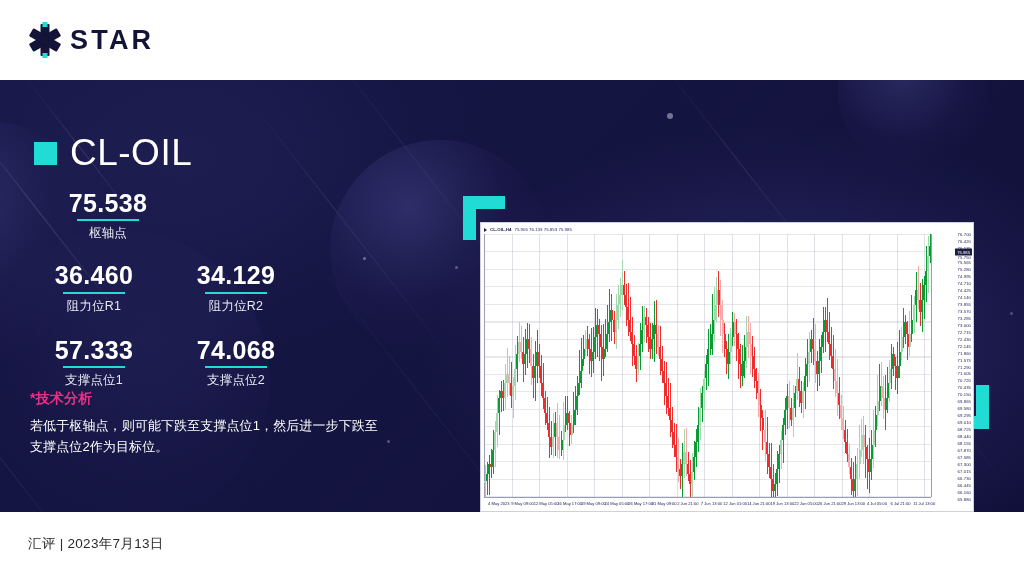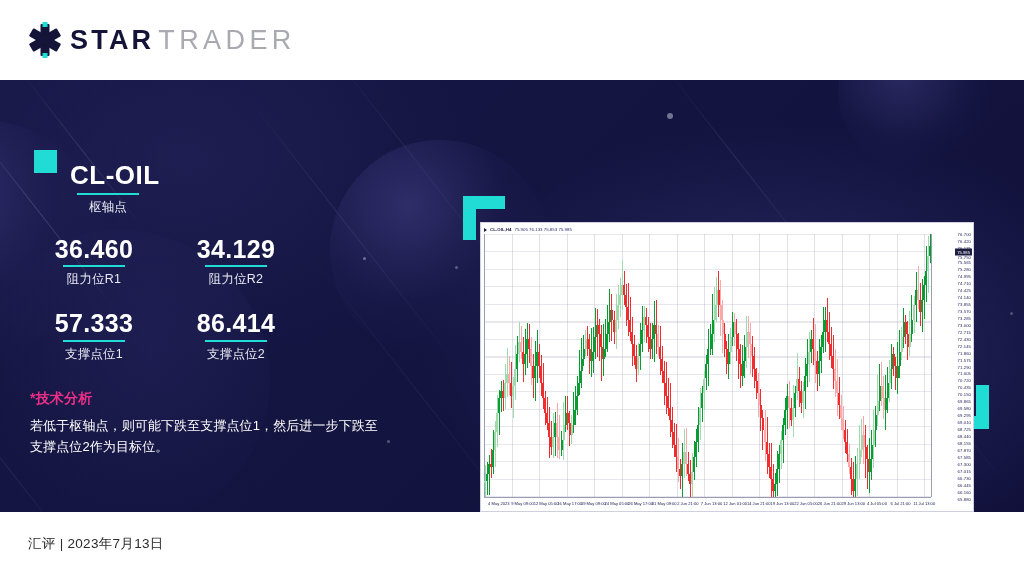--- a/index.html
+++ b/index.html
@@ -54,21 +54,21 @@
     position:absolute; width:260px; height:260px; border-radius:50%;
     background:radial-gradient(circle at 36% 30%, rgba(70,68,140,.50) 0%, rgba(34,33,88,.30) 45%, rgba(20,20,64,0) 72%);
   }
   .dotp { position:absolute; border-radius:50%; background:#8b8ca8; }
 
   
   .left { position:absolute; left:0; top:0; width:460px; height:432px; }
 
   .title-row { position:absolute; left:34px; top:52px; display:flex; align-items:center; }
   .title-sq { width:23px; height:23px; background:#20dcd4; margin-right:13px; }
-  .title-txt { color:#ffffff; font-size:26px; font-weight:700; letter-spacing:.5px;margin-top:28px; }
+  .title-txt { color:#ffffff; font-size:37px; font-weight:400; letter-spacing:.5px; }
 
   .levels { position:absolute; left:34px; top:110px; width:400px; }
   .lvl-row { display:flex; }
   .lvl { width:120px; text-align:center; }
   .lvl.pivot { width:120px; margin-left:14px; }
   .lvl-val { color:#ffffff; font-size:25px; font-weight:700; letter-spacing:.3px; line-height:1.05; }
   .lvl-rule { width:62px; height:2px; background:#20dcd4; margin:3px auto 4px auto; }
   .lvl-lbl { color:#e8e9f2; font-size:12.5px; letter-spacing:.2px; }
   .row-2 { margin-top:20px; }
   .row-3 { margin-top:22px; }
@@ -161,21 +161,20 @@
     <div class="logo-wrap">
       <div class="logo-mark">
         <span class="bar b1"></span>
           <span class="bar b2"></span>
           <span class="bar b3"></span>
         <span class="dot-t"></span>
           <span class="dot-b"></span>
       </div>
       <div class="logo-text">
         <span class="logo-star">STAR</span>
-        <span class="logo-trader">TRADER</span>
       </div>
     </div>
   </div>
 
   <div class="dark">
     <div class="bg-grad"></div>
 
     <div class="streak" style="left:-40px;top:30px;width:250px;transform:rotate(52deg);"></div>
     <div class="streak" style="left:20px;top:-10px;width:200px;transform:rotate(52deg);opacity:.5;"></div>
     <div class="streak" style="left:250px;top:20px;width:330px;transform:rotate(52deg);opacity:.45;"></div>
@@ -201,20 +200,21 @@
 
       <div class="title-row">
         <span class="title-sq"></span>
         <span class="title-txt">CL-OIL</span>
       </div>
 
       <div class="levels">
 
         <div class="lvl-row">
           <div class="lvl pivot">
+            <div class="lvl-val">75.538</div>
             <div class="lvl-rule"></div>
             <div class="lvl-lbl">枢轴点</div>
           </div>
         </div>
 
         <div class="lvl-row row-2">
           <div class="lvl">
             <div class="lvl-val">36.460</div>
             <div class="lvl-rule"></div>
             <div class="lvl-lbl">阻力位R1</div>
@@ -226,21 +226,21 @@
           </div>
         </div>
 
         <div class="lvl-row row-3">
           <div class="lvl">
             <div class="lvl-val">57.333</div>
             <div class="lvl-rule"></div>
             <div class="lvl-lbl">支撑点位1</div>
           </div>
           <div class="lvl col-gap">
-            <div class="lvl-val">86.414</div>
+            <div class="lvl-val">74.068</div>
             <div class="lvl-rule"></div>
             <div class="lvl-lbl">支撑点位2</div>
           </div>
         </div>
 
       </div>
 
       <div class="analysis">
         <div class="an-head">*技术分析</div>
         <div class="an-body">

